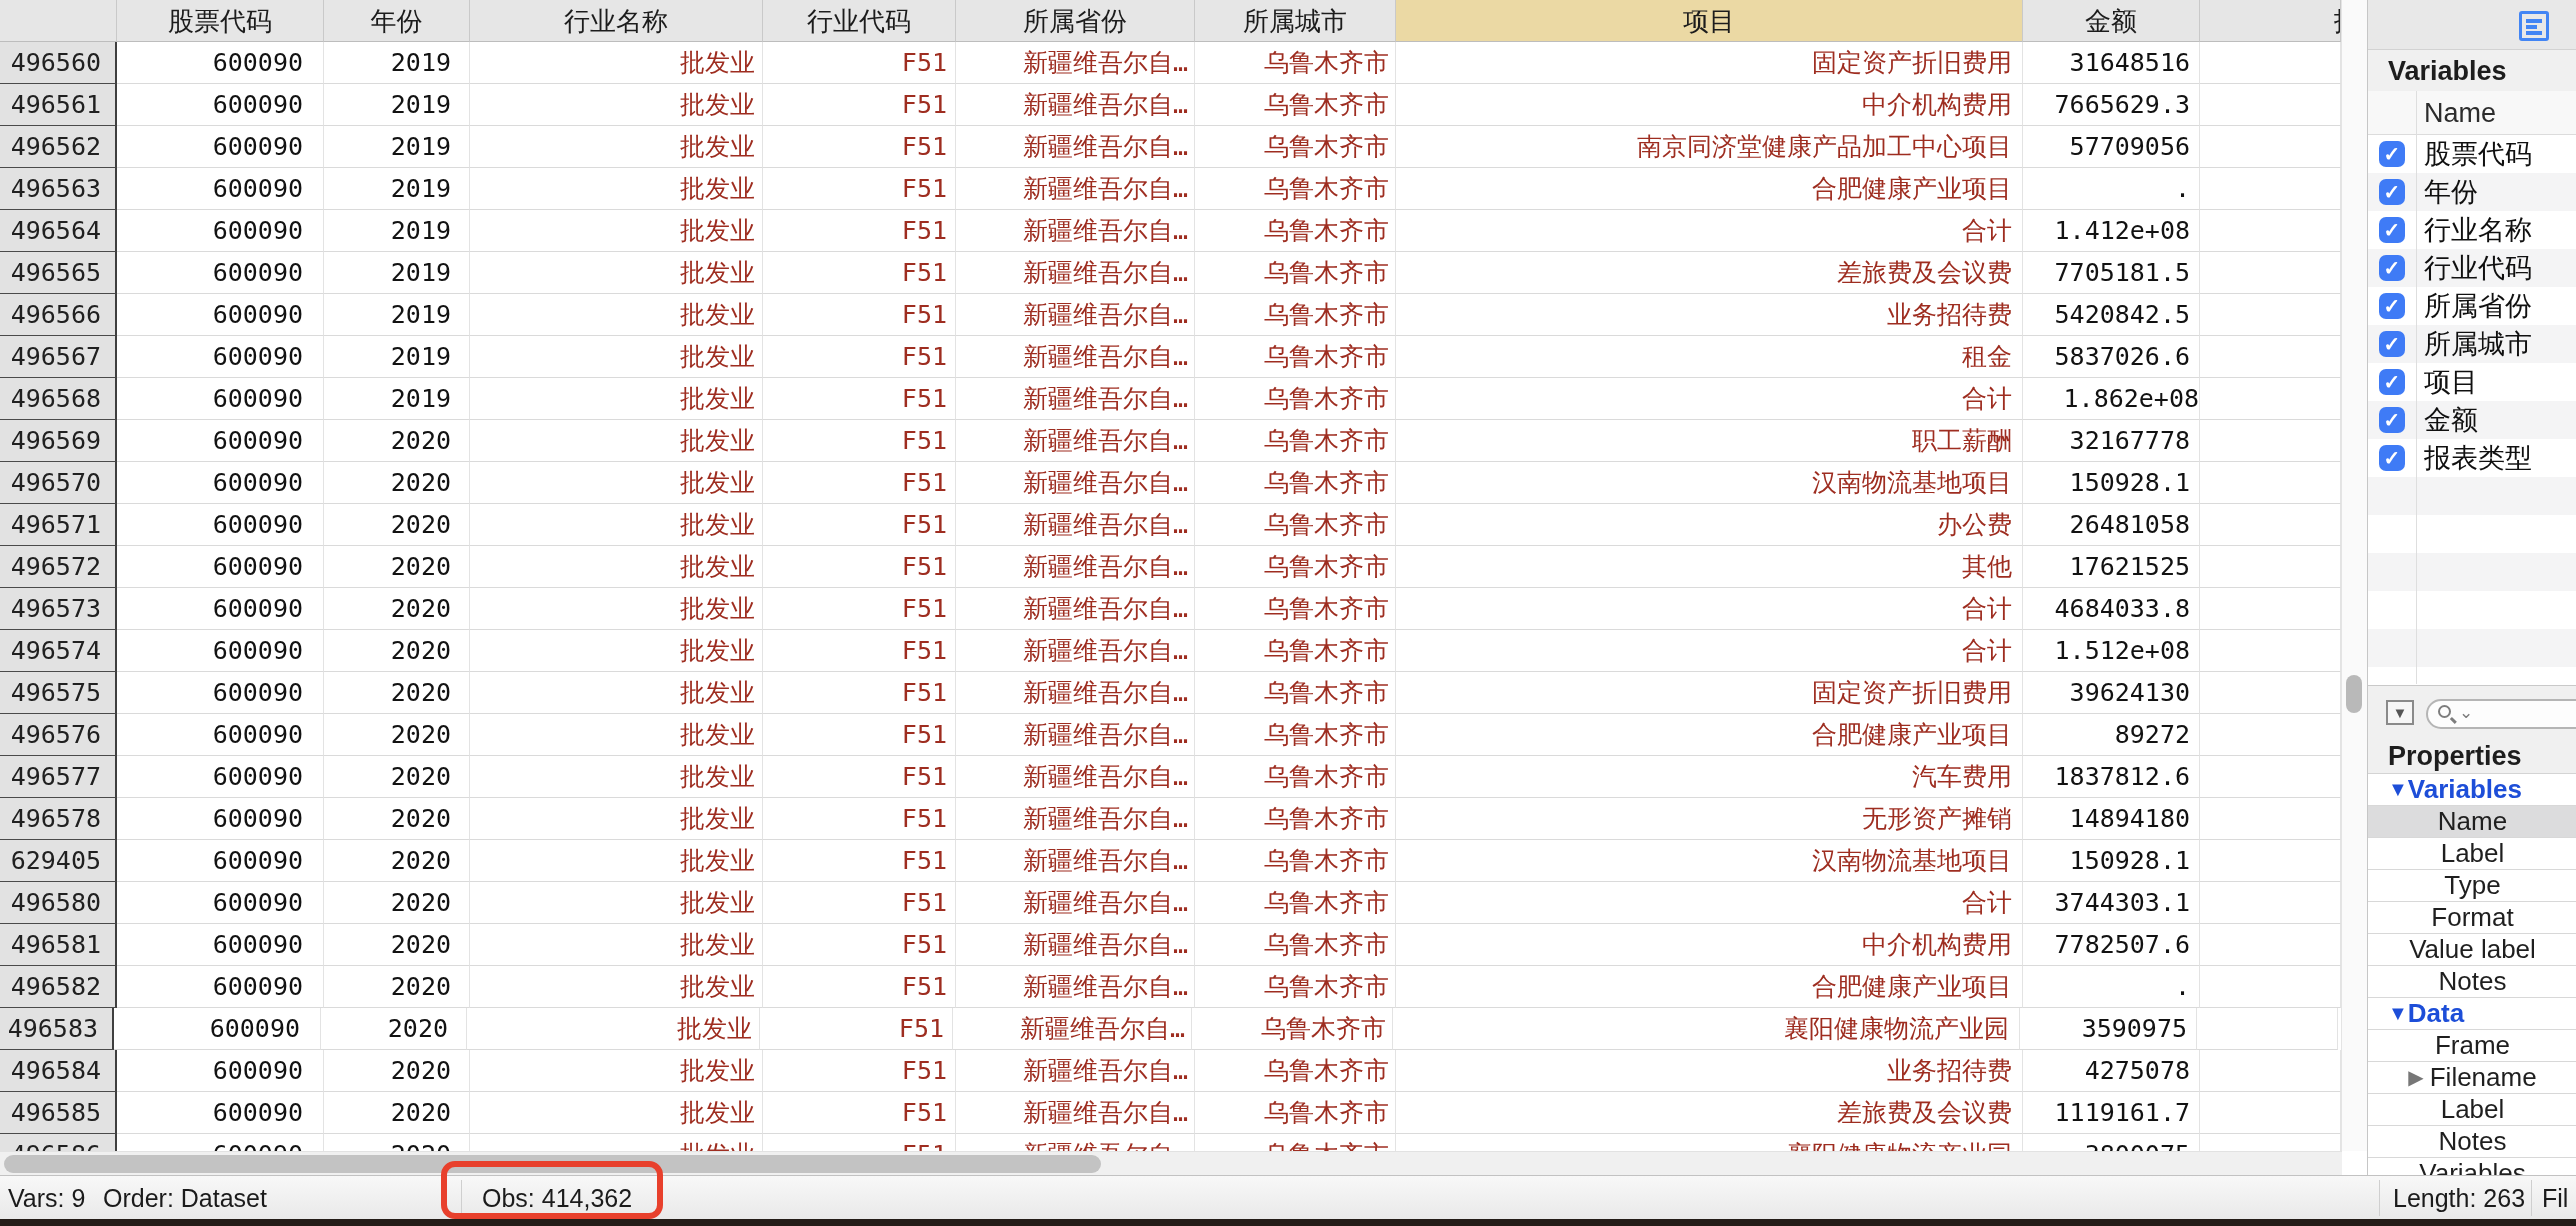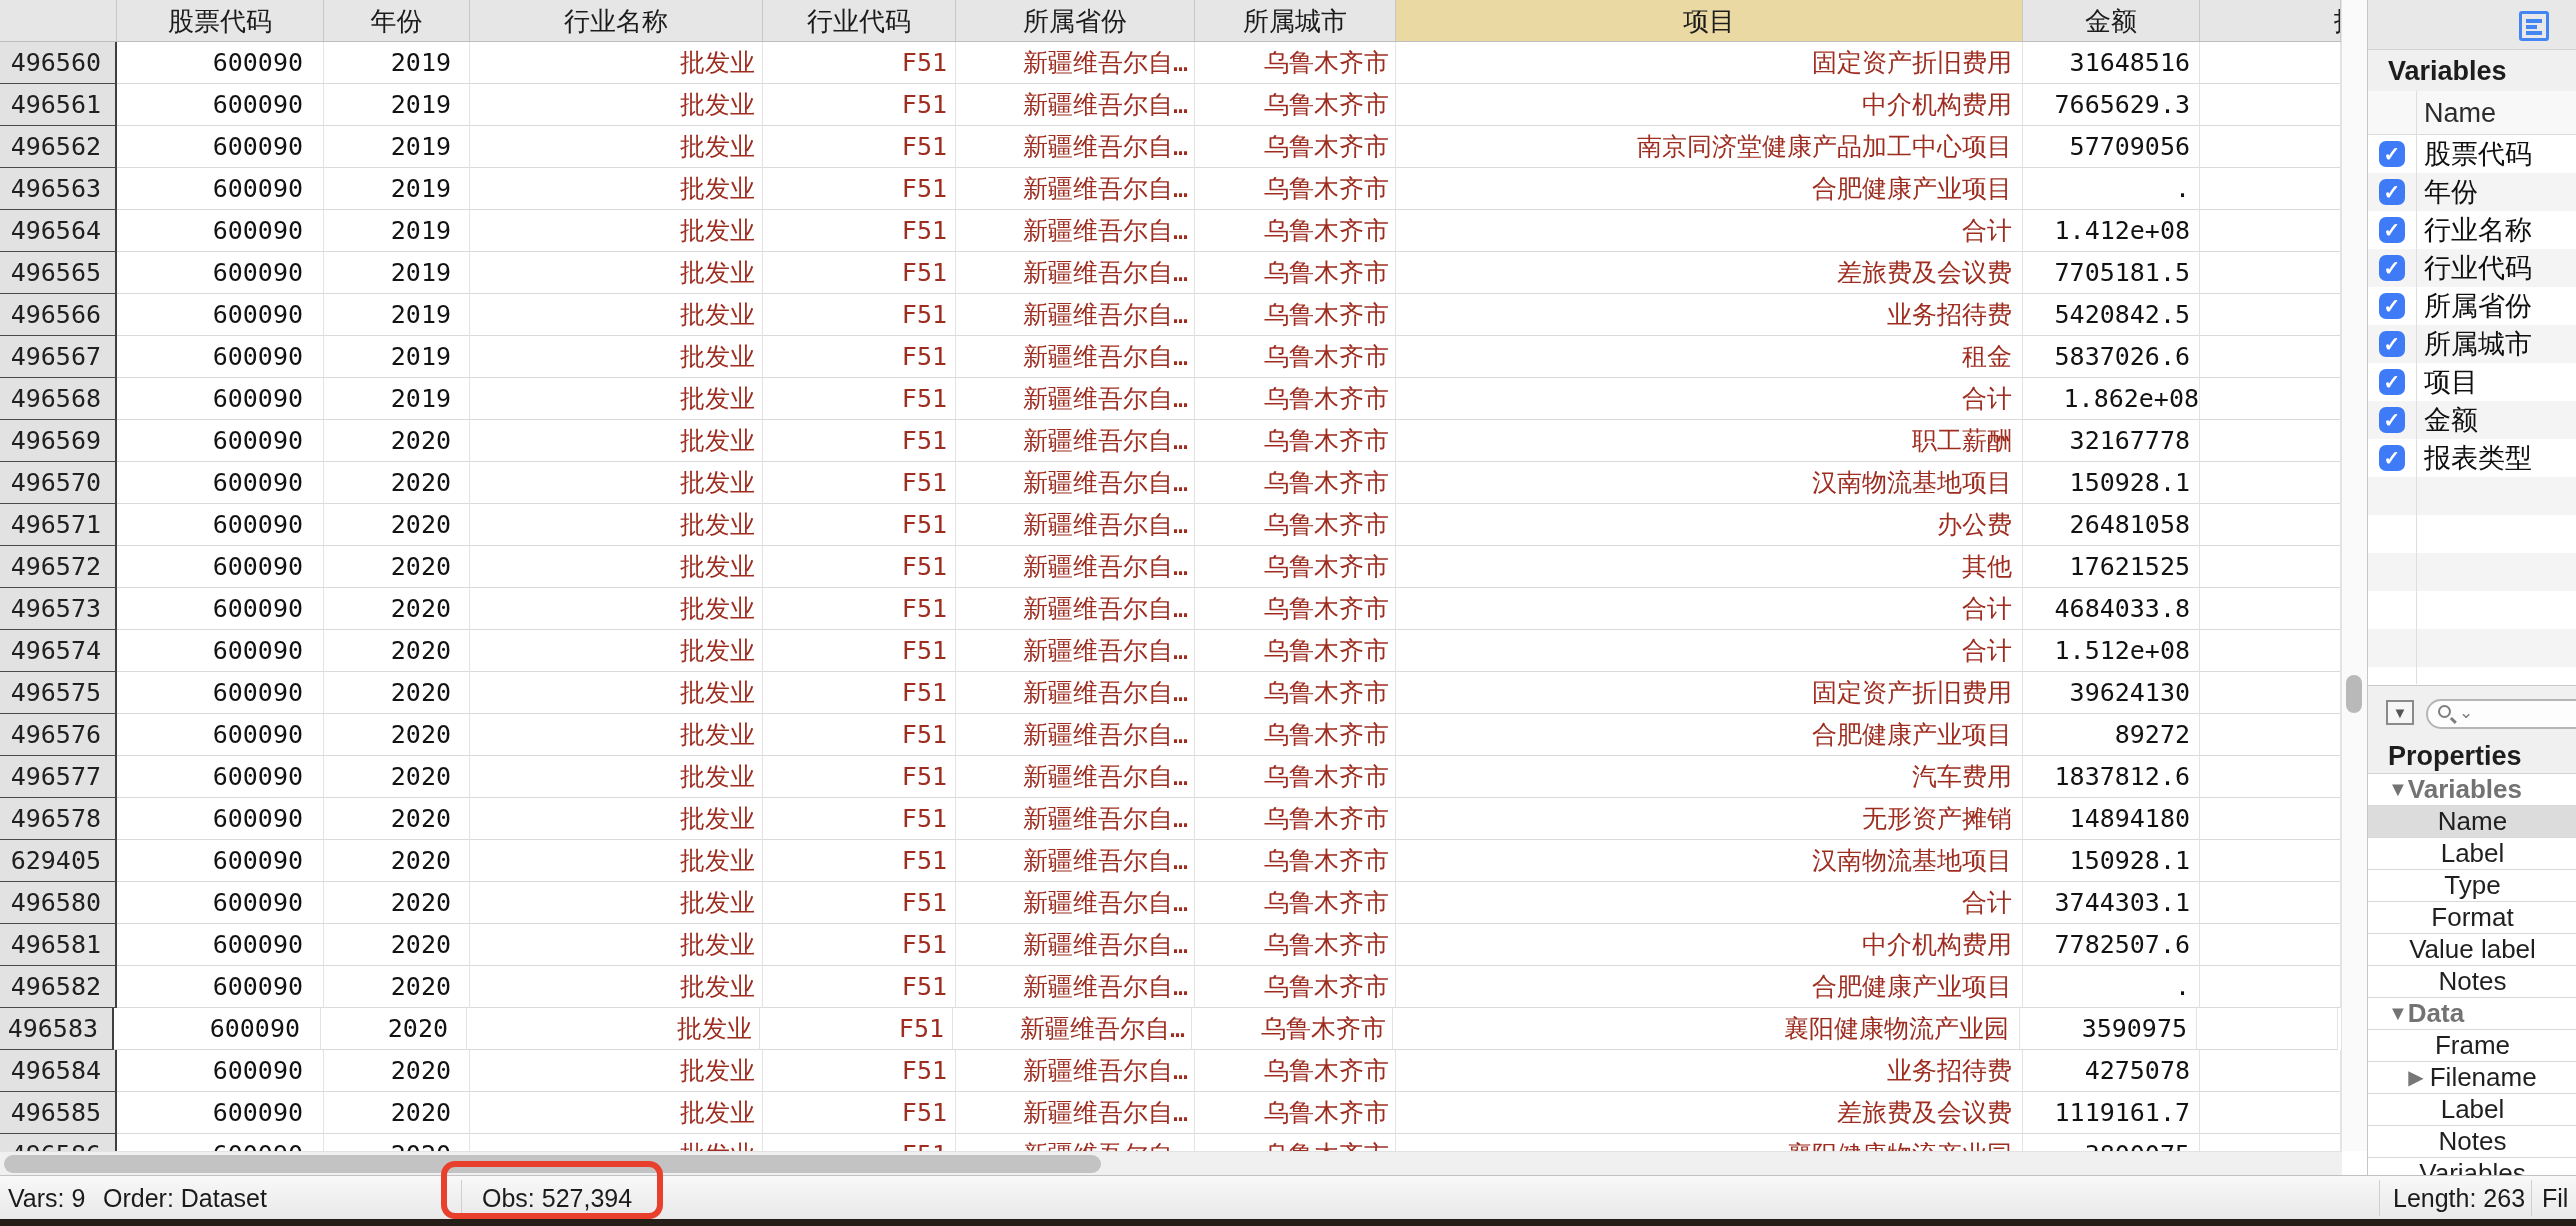--- a/index.html
+++ b/index.html
@@ -62,21 +62,21 @@
   .search-pill{position:absolute;left:58px;top:13px;width:198px;height:30px;border:2px solid #b5b5b5;border-radius:16px;
        background:#fdfdfd;}
   .mag{position:absolute;left:10px;top:4px;width:13px;height:13px;border:2.5px solid #7d7d7d;border-radius:50%;}
   .mag-handle{position:absolute;left:22px;top:18px;width:7px;height:2.5px;background:#7d7d7d;transform:rotate(45deg);}
   .mag-chev{position:absolute;left:31px;top:1px;font-size:17px;color:#7d7d7d;}
   .search-input{position:absolute;left:44px;top:2px;width:139px;height:24px;border:none;outline:none;background:transparent;font-size:22px;}
   .sb-propshdr{top:738px;height:36px;line-height:36px;}
   .props{position:absolute;left:0;top:774px;width:209px;}
   .prow{position:relative;width:209px;height:32px;line-height:31px;border-bottom:1px solid #d8d8d8;
         font-size:26px;color:#1f1f1f;text-align:center;background:#fff;white-space:nowrap;}
-  .prow.section{text-align:left;padding-left:20px;font-weight:bold;color:#737373;background:#fff;}
+  .prow.section{text-align:left;padding-left:20px;font-weight:bold;color:#1d4ed8;background:#fff;}
   .prow.selected{background:#dcdcdd;}
   .prow .tri{font-size:20px;position:relative;top:-2px;}
   .prow .exp{color:#777;font-size:20px;margin-right:6px;position:relative;top:-2px;}
   
   .statusbar{position:absolute;left:0;top:1175px;width:2576px;height:44px;
       background:linear-gradient(#f8f8f8,#e9e9e9);border-top:1px solid #c2c2c2;font-size:25px;color:#1b1b1b;}
   .statusbar span{position:absolute;top:0;height:44px;line-height:44px;white-space:nowrap;}
   .vsep{position:absolute;top:4px;width:1px;height:36px;background:#cfcfcf;}
   .red-box{position:absolute;left:441px;top:1161px;width:222px;height:58px;border:6px solid #e8402c;border-radius:14px;}
   .bottom-strip{position:absolute;left:0;top:1219px;width:2576px;height:8px;background:#241d18;}
@@ -518,21 +518,21 @@
         <div class="prow">Label</div>
         <div class="prow">Notes</div>
         <div class="prow">Variables</div>
       </div>
   </div>
 
   <div class="statusbar">
     <span style="left:8px">Vars: 9</span>
     <span style="left:103px">Order: Dataset</span>
     <div class="vsep" style="left:461px"></div>
-    <span style="left:482px">Obs: 527,394</span>
+    <span style="left:482px">Obs: 414,362</span>
     <div class="vsep" style="left:2379px"></div>
     <span style="left:2393px">Length: 263</span>
     <div class="vsep" style="left:2531px"></div>
     <span style="left:2542px">Fil</span>
   </div>
 
   <div class="red-box"></div>
 
   <div class="bottom-strip"></div>
 </div>

